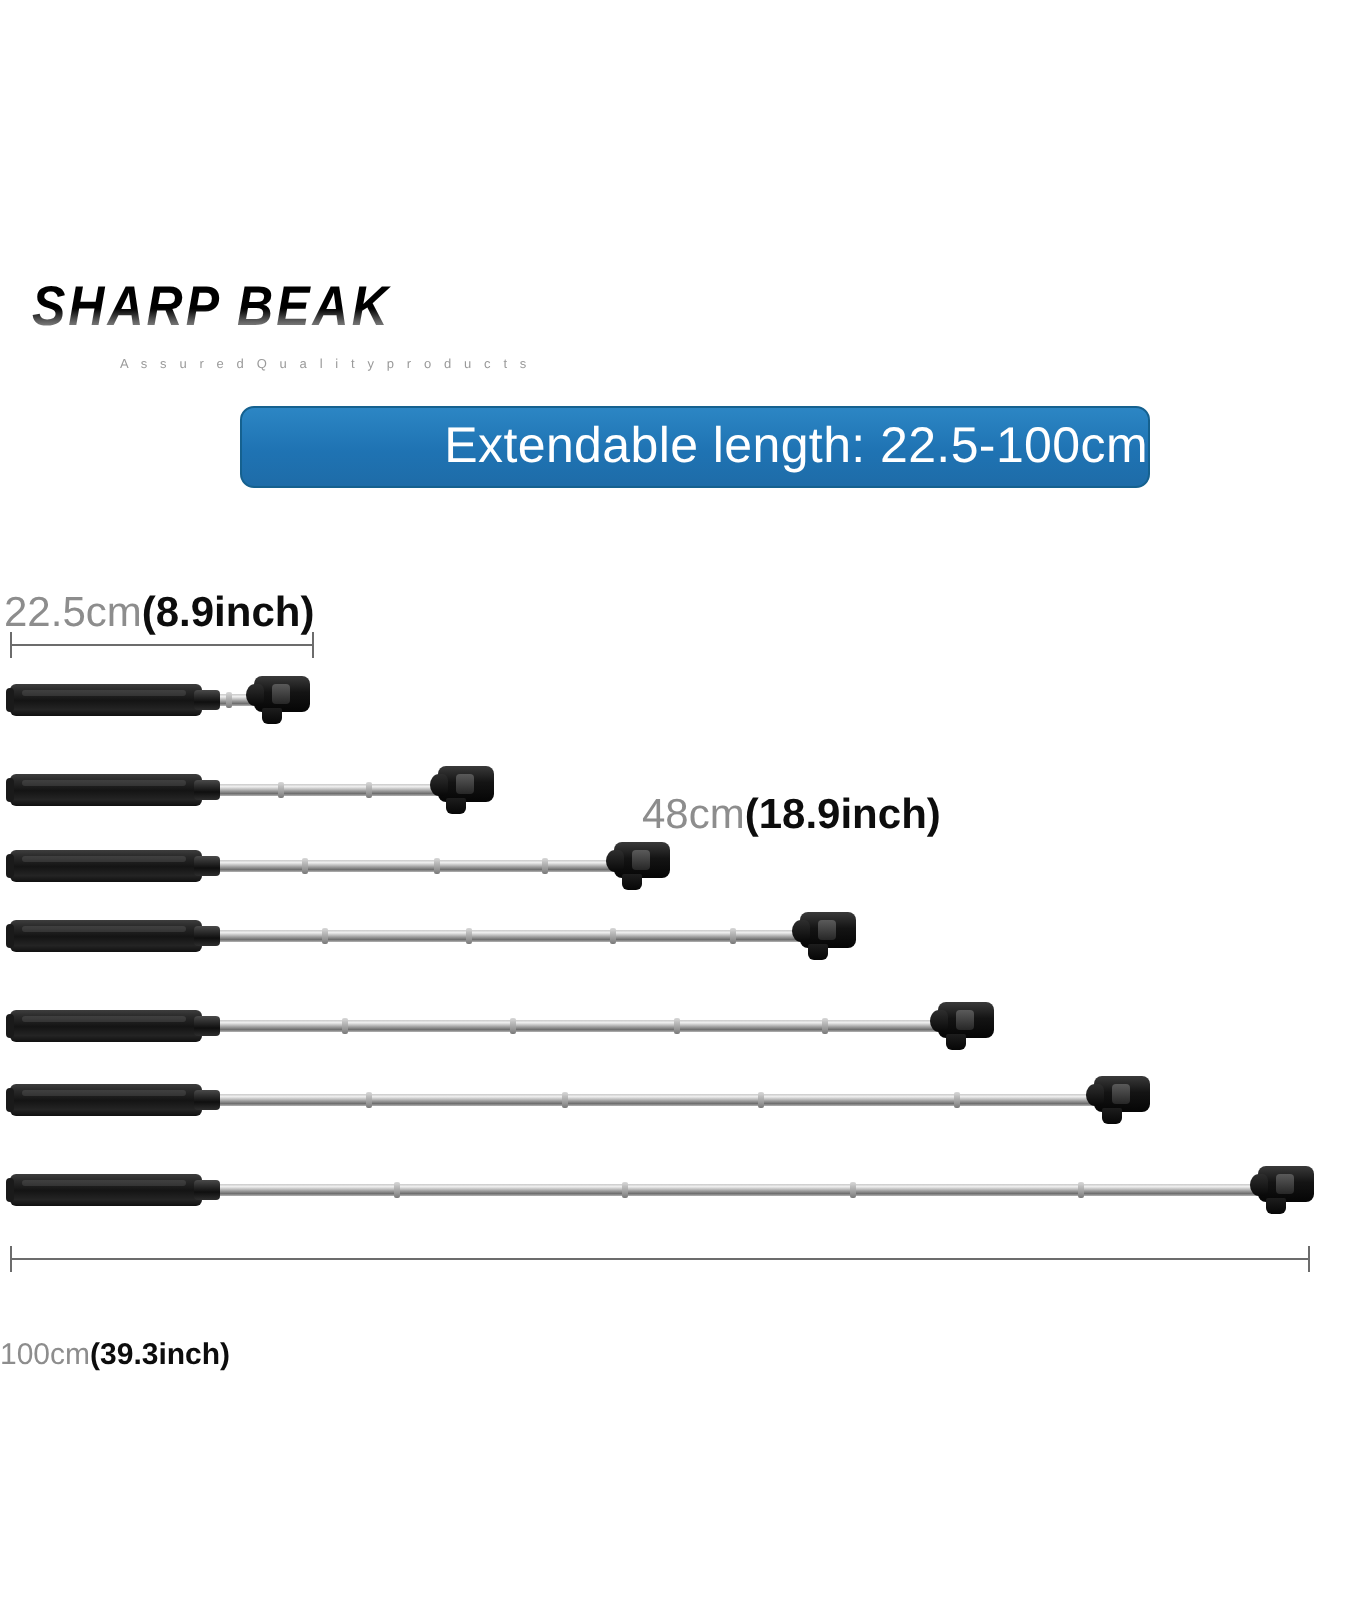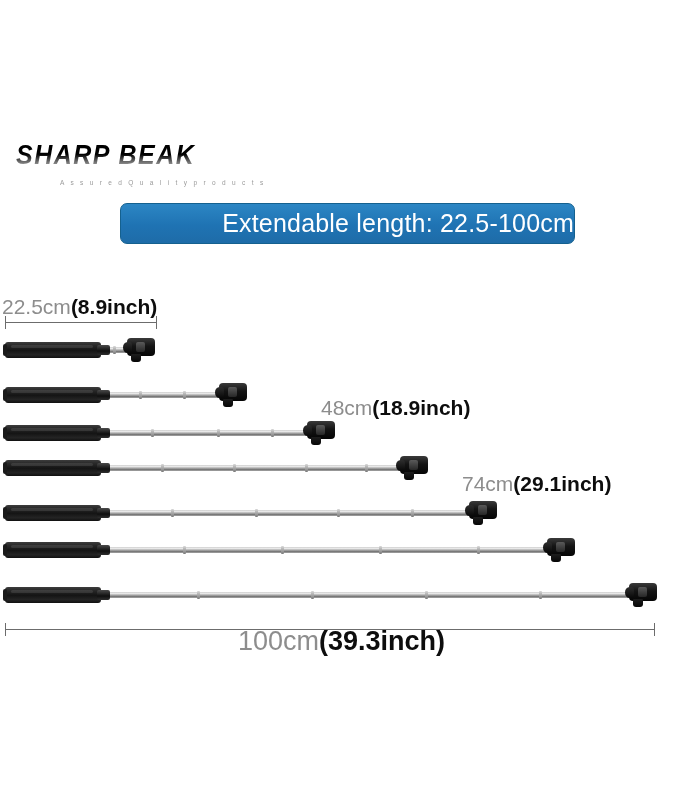--- a/index.html
+++ b/index.html
@@ -101,26 +101,26 @@
     position: absolute;
     white-space: nowrap;
     font-size: 21px;
     line-height: 24px;
   }
   .len-label .cm   { color: #8d8d8d; }
   .len-label .inch { color: #0d0d0d; font-weight: bold; }
 
   #label-bottom {
     position: absolute;
-    top: 629px;
+    top: 666px;
     left: 0;
     width: 683px;
-    text-align: center;
-    white-space: nowrap;
-    font-size: 27px;
+    text-align: left;
+    white-space: nowrap;
+    font-size: 15px;
     line-height: 24px;
   }
   #label-bottom .cm   { color: #8d8d8d; }
   #label-bottom .inch { color: #0d0d0d; font-weight: bold; }
 
   
   .pole { position: absolute; left: 5px; height: 26px; }
 
   
   .grip {
@@ -290,23 +290,20 @@
     </span>
     <span class="collar"></span>
     <span class="head" style="left:391px;">
       <span class="body"></span>
       <span class="knob"></span>
       <span class="slot"></span>
       <span class="foot"></span>
     </span>
   </div>
 
-  <div class="len-label" style="left:462px; top:472px;">
-    <span class="cm">74cm</span><span class="inch">(29.1inch)</span>
-  </div>
   <div class="pole" style="top:500px;">
     <span class="grip"></span>
     <span class="shaft" style="width:372px;">
       <span class="joint" style="left:72px;"></span>
       <span class="joint" style="left:156px;"></span>
       <span class="joint" style="left:238px;"></span>
       <span class="joint" style="left:312px;"></span>
     </span>
     <span class="collar"></span>
     <span class="head" style="left:460px;">

